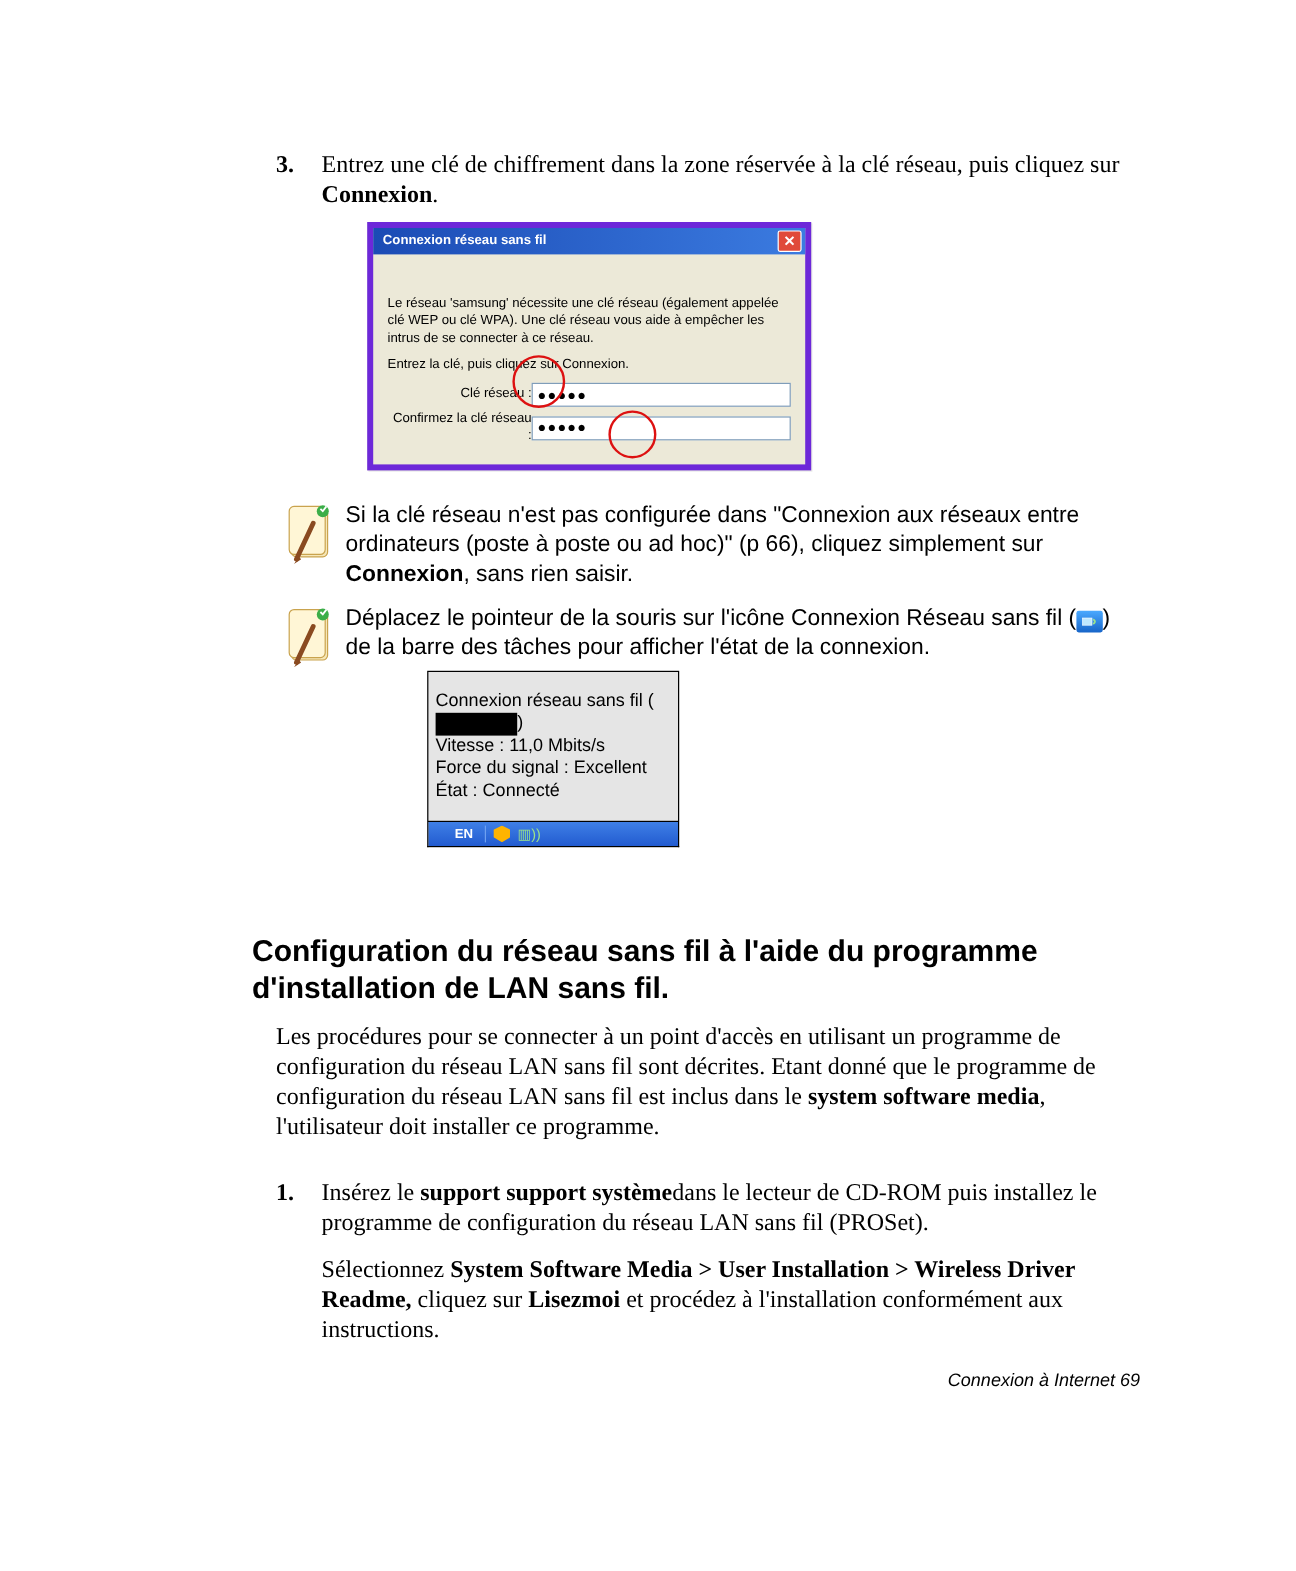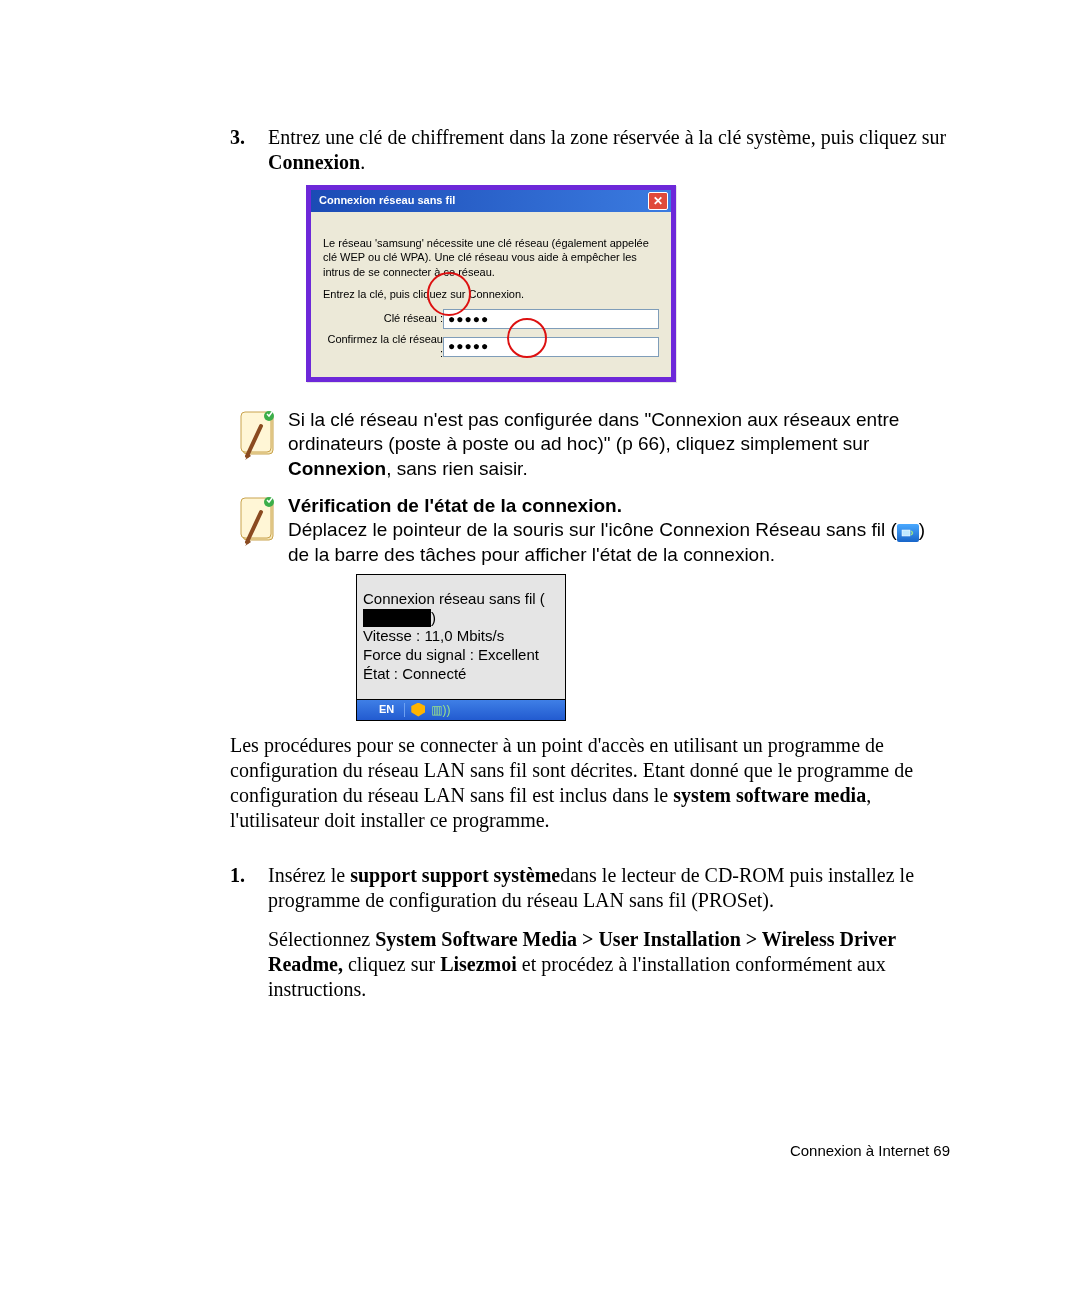--- a/index.html
+++ b/index.html
@@ -56,21 +56,21 @@
   }
   .dlg-title .close {
     width: 18px; height: 16px;
     background: #e04a3a;
     border: 1px solid #fff;
     border-radius: 2px;
     display: flex; align-items: center; justify-content: center;
     color: #fff; font-weight: bold; font-size: 12px;
     line-height: 1;
   }
-  .dlg-body { padding: 24px 12px 12px; }
+  .dlg-body { padding: 10px 12px 12px; margin-top: 24px; }
   .dlg-body p { margin: 0 0 8px 0; line-height: 1.3; }
   .field-row { display: flex; align-items: center; margin: 4px 0; text-align: right; }
   .field-row .lbl { width: 120px; flex: none; }
   .field-row .inp {
     flex: 1;
     height: 18px;
     background: #fff;
     border: 1px solid #7f9db9;
     padding: 0 4px;
     display: flex; align-items: center;
@@ -164,34 +164,35 @@
     margin: 72px 0 12px -20px;
     line-height: 1.25;
   }
 
   .intro-para { margin: 0 0 30px 0; }
 
   .footer {
     position: absolute;
     right: 130px;
     bottom: 148px;
+    font-style: italic;
     font-family: Arial, Helvetica, sans-serif;
     font-size: 15px;
   }
   .second-li-extra { margin-top: 14px; }
 </style>
 </head>
 <body>
 
 <div class="page">
 
   <ol class="main-list">
     <li>
       <span class="marker">3.</span>
-      <span>Entrez une clé de chiffrement dans la zone réservée à la clé système, puis cliquez sur </span><span class="bold">Connexion</span><span>.</span>
+      <span>Entrez une clé de chiffrement dans la zone réservée à la clé réseau, puis cliquez sur </span><span class="bold">Connexion</span><span>.</span>
 
       
       <div class="figure-area">
         <div class="dlg">
           <div class="dlg-title">
             <span>Connexion réseau sans fil</span>
             <span class="close">
                 <span>✕</span>
               </span>
           </div>
@@ -241,21 +242,20 @@
       <svg viewBox="0 0 44 56">
         <rect x="6" y="6" width="30" height="40" rx="4" fill="#f6e7b8" stroke="#c9a34e"></rect>
         <rect x="4" y="4" width="30" height="40" rx="4" fill="#fff6d6" stroke="#c9a34e"></rect>
         <circle cx="32" cy="8" r="5" fill="#3cae49"></circle>
         <path d="M30 6 l2 2 l3 -4" stroke="#fff" stroke-width="1.5" fill="none"></path>
         <path d="M10 48 L24 18" stroke="#8a4a20" stroke-width="4" stroke-linecap="round"></path>
         <path d="M8 52 L12 46 L14 48 Z" fill="#8a4a20"></path>
       </svg>
     </div>
     <div class="note-text">
-      <div class="bold">Vérification de l'état de la connexion.</div>
       <span>Déplacez le pointeur de la souris sur l'icône Connexion Réseau sans fil (</span><span class="tray-icon">
         <svg width="14" height="12" viewBox="0 0 14 12">
             <rect x="1" y="3" width="8" height="6" fill="#bfe8ff" stroke="#fff" stroke-width="0.5"></rect>
             <path d="M10 4 q3 2 0 4" stroke="#9be38a" stroke-width="1.5" fill="none"></path>
           </svg>
       </span><span>) de la barre des tâches pour afficher l'état de la connexion.</span>
 
       
       <div class="tooltip-block">
         <div class="tooltip-box">
@@ -267,20 +267,21 @@
         <div class="taskbar">
           <span class="lang">EN</span>
           <span class="divider"></span>
           <span class="tray-shield"></span>
           <span class="tray-net">▥))</span>
         </div>
       </div>
     </div>
   </div>
 
+  <h2 class="section">Configuration du réseau sans fil à l'aide du programme d'installation de LAN sans fil.</h2>
 
   <p class="intro-para">
     <span>Les procédures pour se connecter à un point d'accès en utilisant un programme de configuration du réseau LAN sans fil sont décrites. Etant donné que le programme de configuration du réseau LAN sans fil est inclus dans le </span><span class="bold">system software media</span><span>, l'utilisateur doit installer ce programme.</span>
   </p>
 
   <ol class="main-list">
     <li>
       <span class="marker">1.</span>
       <span>Insérez le </span><span class="bold">support support système</span><span>dans le lecteur de CD-ROM puis installez le programme de configuration du réseau LAN sans fil (PROSet).</span>
       <div class="second-li-extra">

